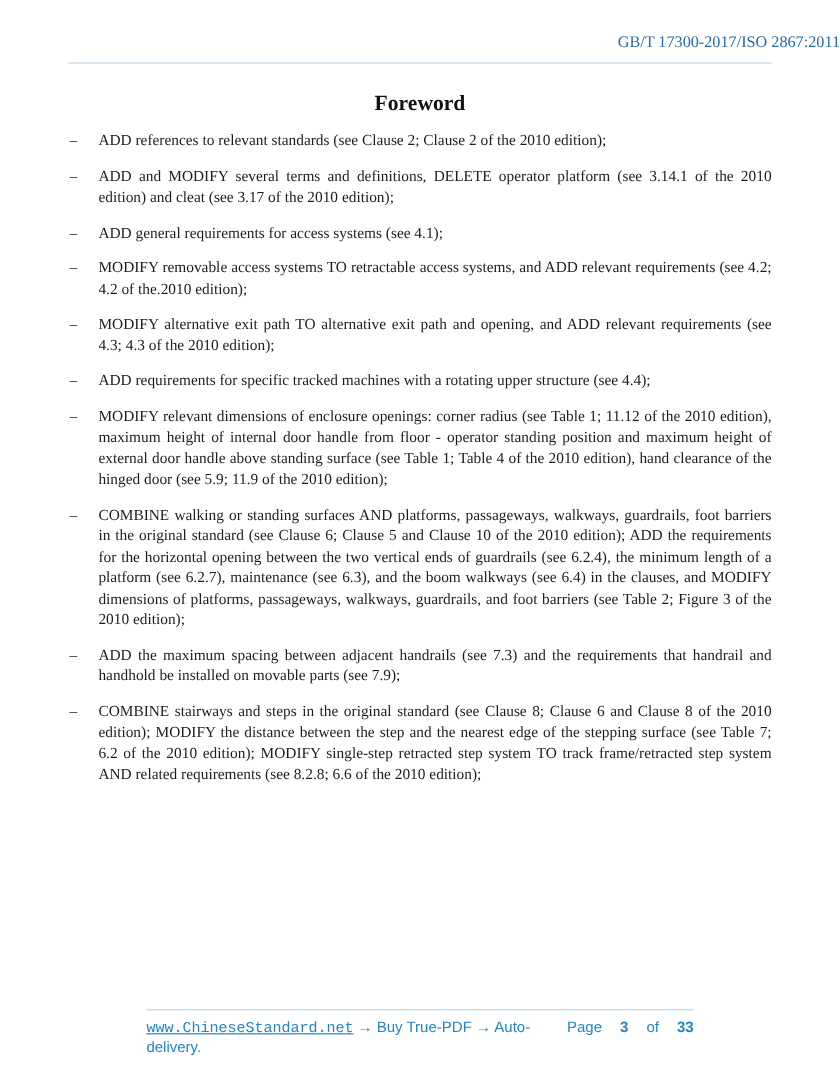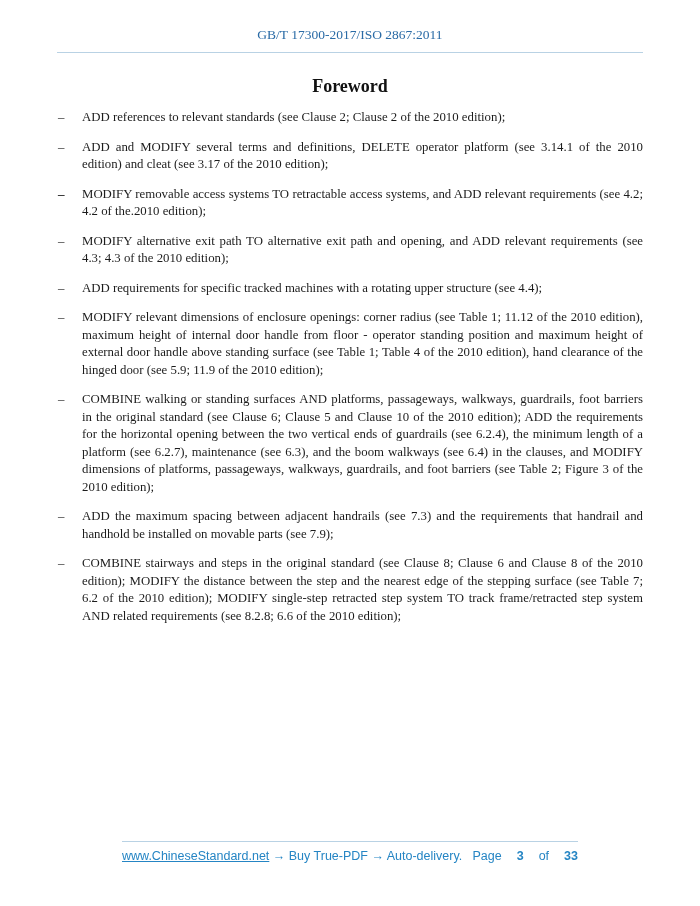--- a/index.html
+++ b/index.html
@@ -13,21 +13,21 @@
     position: relative;
     width: 700px; height: 906px;
     background: #ffffff;
     box-sizing: border-box;
   }
   .content {
     padding: 0 57px;
   }
   .header-title {
     padding-top: 27px;
-    text-align: center;
+    text-align: right;
     font-size: 13.5px;
     line-height: 16px;
     color: #2a6ba6;
     font-family: "Liberation Serif", "DejaVu Serif", serif;
   }
   .rule {
     border: 0;
     border-top: 1px solid #b9d2e4;
     margin: 0;
   }
@@ -78,20 +78,21 @@
     align-items: baseline;
     font-family: "Liberation Sans", "DejaVu Sans", sans-serif;
     font-size: 12.5px;
     line-height: 16px;
     color: #2585c4;
   }
   .footer-left a {
     color: #2585c4;
     text-decoration: underline;
     cursor: pointer;
+    font-family: Liberation Mono, monospace;
   }
   .page-indicator { display: flex; gap: 15px; }
   .page-indicator b { font-weight: bold; }
   em.std-name { font-style: italic; }
 </style>
 </head>
 <body>
 
 <div class="page">
 
@@ -99,21 +100,21 @@
   <div class="content">
     <hr class="rule header-rule">
 
     <h1 class="doc-title">Foreword</h1>
 
 
 
     <ul class="changes">
       <li><span class="marker">–</span><span>ADD references to relevant standards (see Clause 2; Clause 2 of the 2010 edition);</span></li>
       <li><span class="marker">–</span><span>ADD and MODIFY several terms and definitions, DELETE operator platform (see 3.14.1 of the 2010 edition) and cleat (see 3.17 of the 2010 edition);</span></li>
-      <li><span class="marker">–</span></li>
+      <li><span class="marker">–</span><span>ADD general requirements for access systems (see 4.1);</span></li>
       <li><span class="marker">–</span><span>MODIFY removable access systems TO retractable access systems, and ADD relevant requirements (see 4.2; 4.2 of the.2010 edition);</span></li>
       <li><span class="marker">–</span><span>MODIFY alternative exit path TO alternative exit path and opening, and ADD relevant requirements (see 4.3; 4.3 of the 2010 edition);</span></li>
       <li><span class="marker">–</span><span>ADD requirements for specific tracked machines with a rotating upper structure (see 4.4);</span></li>
       <li><span class="marker">–</span><span>MODIFY relevant dimensions of enclosure openings: corner radius (see Table 1; 11.12 of the 2010 edition), maximum height of internal door handle from floor - operator standing position and maximum height of external door handle above standing surface (see Table 1; Table 4 of the 2010 edition), hand clearance of the hinged door (see 5.9; 11.9 of the 2010 edition);</span></li>
       <li><span class="marker">–</span><span>COMBINE walking or standing surfaces AND platforms, passageways, walkways, guardrails, foot barriers in the original standard (see Clause 6; Clause 5 and Clause 10 of the 2010 edition); ADD the requirements for the horizontal opening between the two vertical ends of guardrails (see 6.2.4), the minimum length of a platform (see 6.2.7), maintenance (see 6.3), and the boom walkways (see 6.4) in the clauses, and MODIFY dimensions of platforms, passageways, walkways, guardrails, and foot barriers (see Table 2; Figure 3 of the 2010 edition);</span></li>
       <li><span class="marker">–</span><span>ADD the maximum spacing between adjacent handrails (see 7.3) and the requirements that handrail and handhold be installed on movable parts (see 7.9);</span></li>
       <li><span class="marker">–</span><span>COMBINE stairways and steps in the original standard (see Clause 8; Clause 6 and Clause 8 of the 2010 edition); MODIFY the distance between the step and the nearest edge of the stepping surface (see Table 7; 6.2 of the 2010 edition); MODIFY single-step retracted step system TO track frame/retracted step system AND related requirements (see 8.2.8; 6.6 of the 2010 edition);</span></li>
     </ul>
   </div>
 

